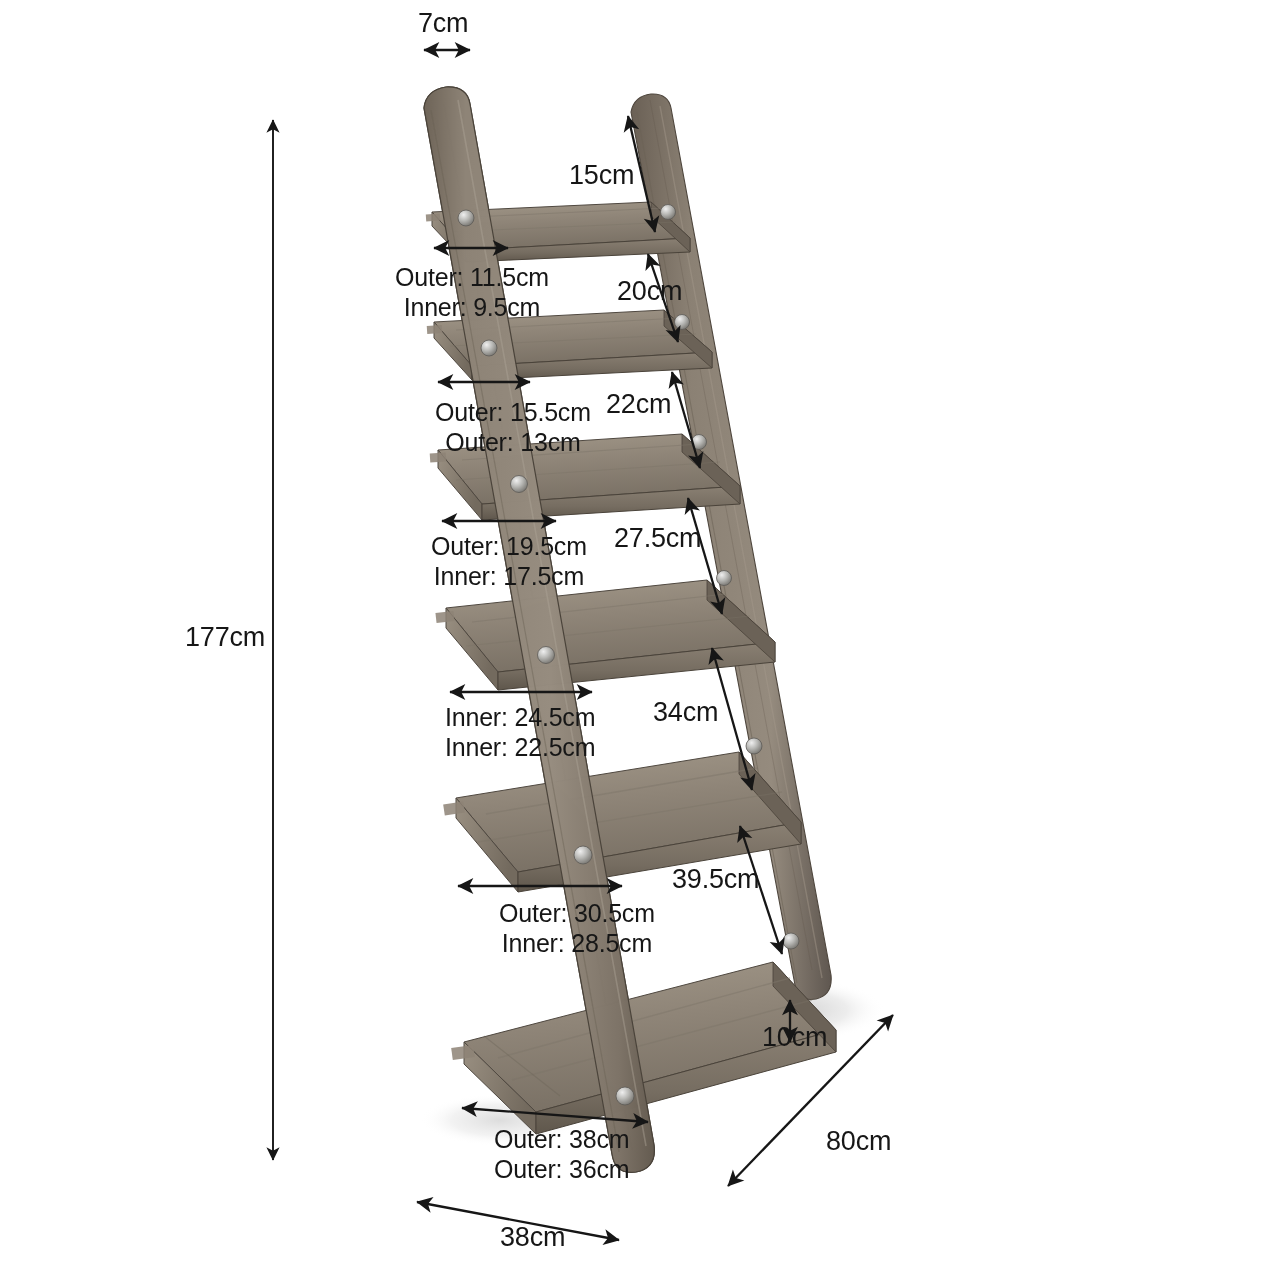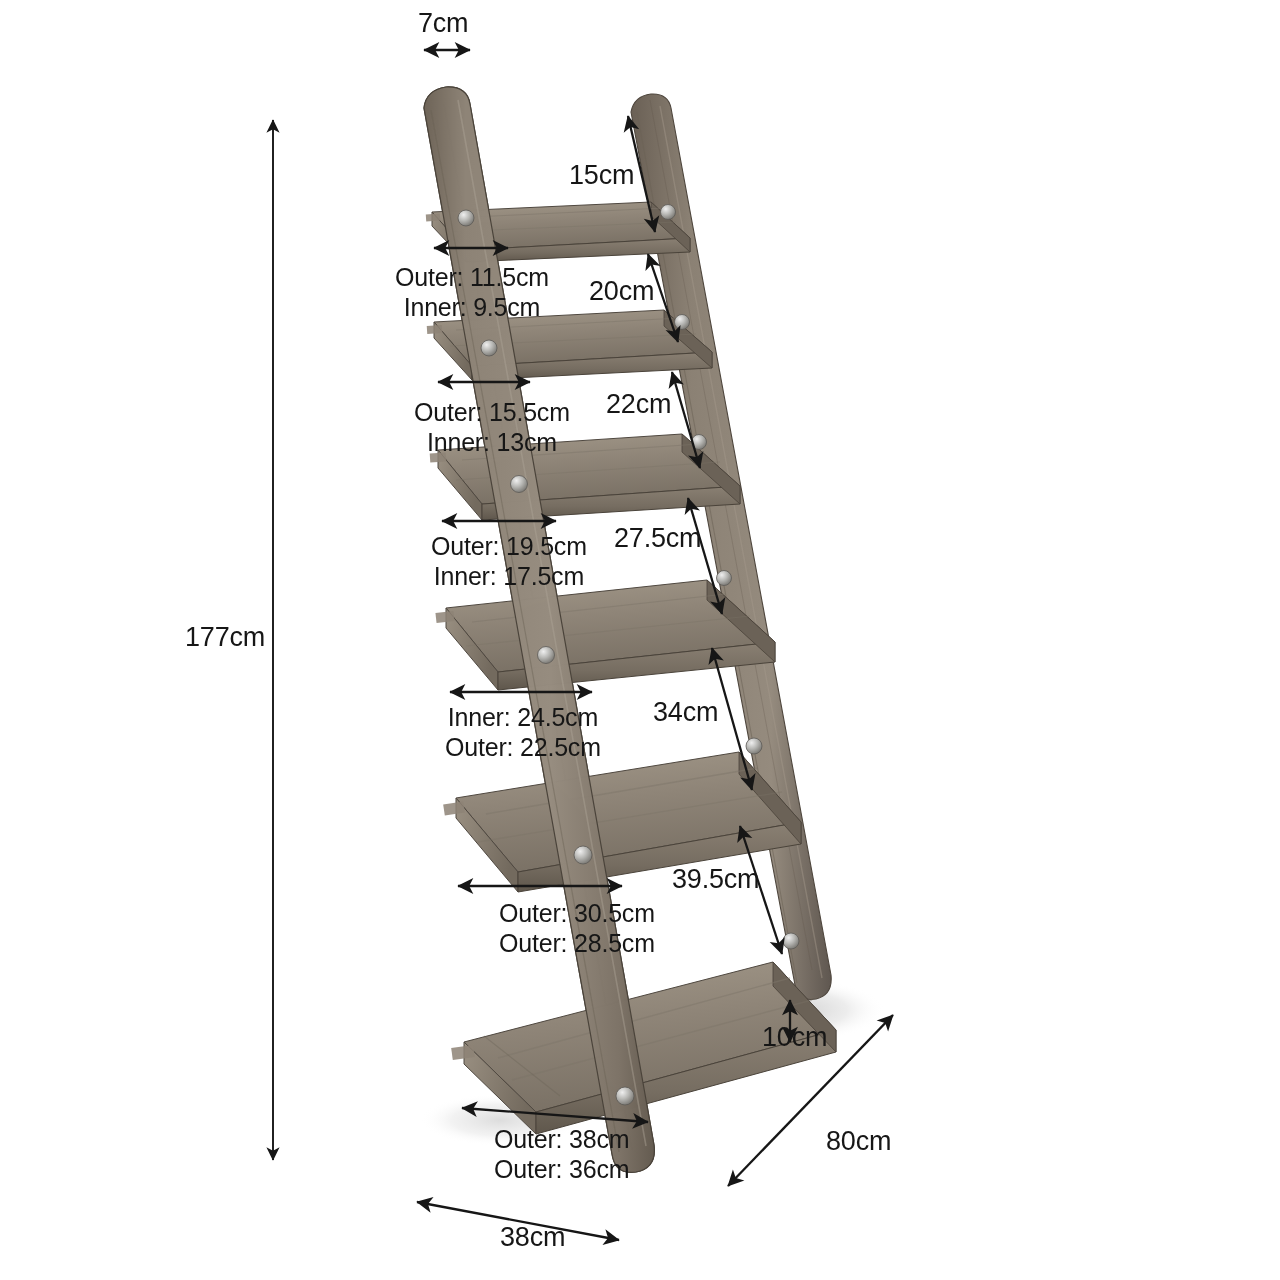--- a/index.html
+++ b/index.html
@@ -226,59 +226,59 @@
       <line x1="728" y1="1186" x2="893" y2="1015" marker-start="url(#arrHead)" marker-end="url(#arrHead)"></line>
     </g>
   </svg>
 
   <div class="dim-label dim-major" style="left:418px; top:8px;">7cm</div>
 
   <div class="dim-label dim-major" style="left:185px; top:622px;">177cm</div>
 
   <div class="dim-label dim-major" style="left:569px; top:160px;text-align:center;">15cm</div>
 
-  <div class="dim-label dim-major" style="left:589px; top:276px;text-align:center;">20cm</div>
+  <div class="dim-label dim-major" style="left:617px; top:276px;text-align:center;">20cm</div>
 
   <div class="dim-label dim-major" style="left:606px; top:389px;">22cm</div>
 
   <div class="dim-label dim-major" style="left:614px; top:523px;">27.5cm</div>
 
   <div class="dim-label dim-major" style="left:653px; top:681px;margin-top:16px;">34cm</div>
 
   <div class="dim-label dim-major" style="left:672px; top:864px;">39.5cm</div>
 
   <div class="dim-label dim-major" style="left:762px; top:1022px;">10cm</div>
 
   <div class="dim-label dim-major" style="left:826px; top:1094px;margin-top:32px;">80cm</div>
 
   <div class="dim-label dim-major" style="left:500px; top:1222px;">38cm</div>
 
   <div class="dim-label dim-pair" style="left:358px; top:263px;">
     <span>Outer: 11.5cm</span>
     <span>Inner: 9.5cm</span>
   </div>
 
-  <div class="dim-label dim-pair" style="left:377px; top:398px;">
+  <div class="dim-label dim-pair" style="left:398px; top:398px;">
     <span>Outer: 15.5cm</span>
-    <span>Inner: 13cm</span>
+    <span>Outer: 13cm</span>
   </div>
 
   <div class="dim-label dim-pair" style="left:394px; top:532px;">
     <span>Outer: 19.5cm</span>
     <span>Inner: 17.5cm</span>
   </div>
 
   <div class="dim-label dim-pair" style="left:408px; top:703px;">
     <span>Inner: 24.5cm</span>
-    <span>Outer: 22.5cm</span>
+    <span>Inner: 22.5cm</span>
   </div>
 
   <div class="dim-label dim-pair" style="left:462px; top:899px;">
     <span>Outer: 30.5cm</span>
-    <span>Outer: 28.5cm</span>
+    <span>Inner: 28.5cm</span>
   </div>
 
   <div class="dim-label dim-pair" style="left:457px; top:1125px;">
     <span>Outer: 38cm</span>
     <span>Outer: 36cm</span>
   </div>
 
 </div>
 
 </body></html>

